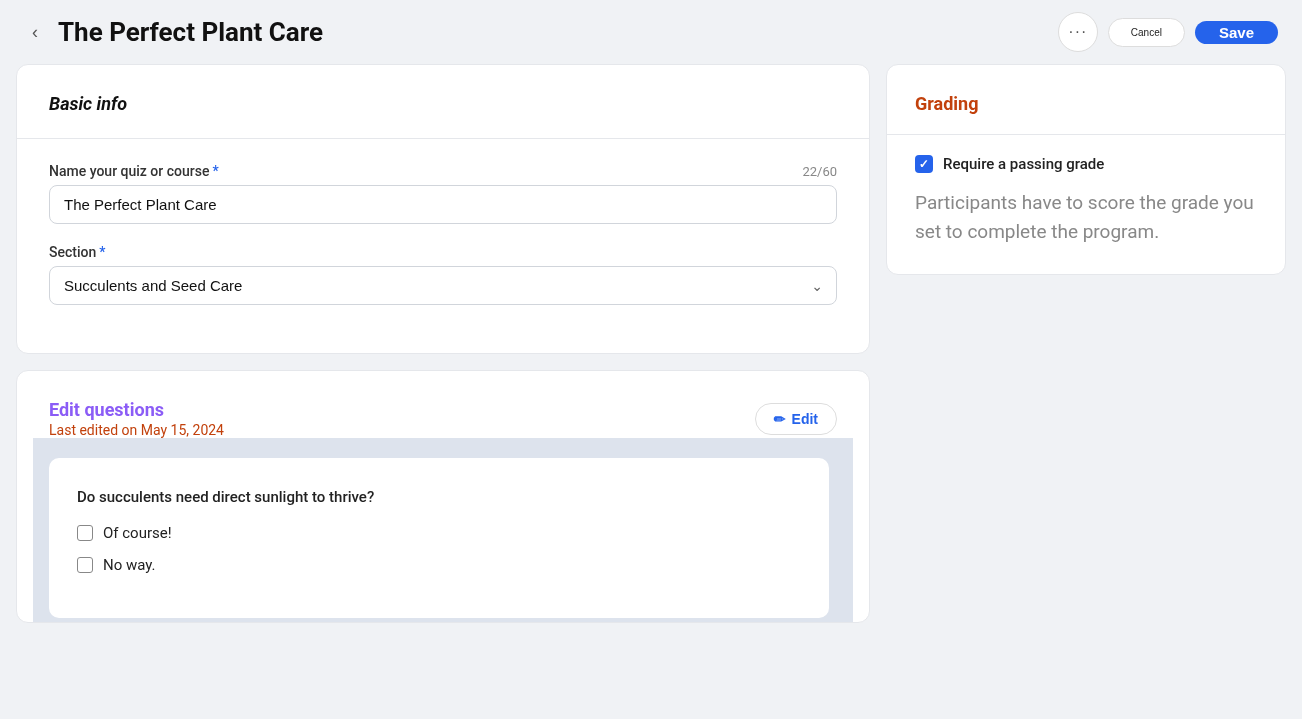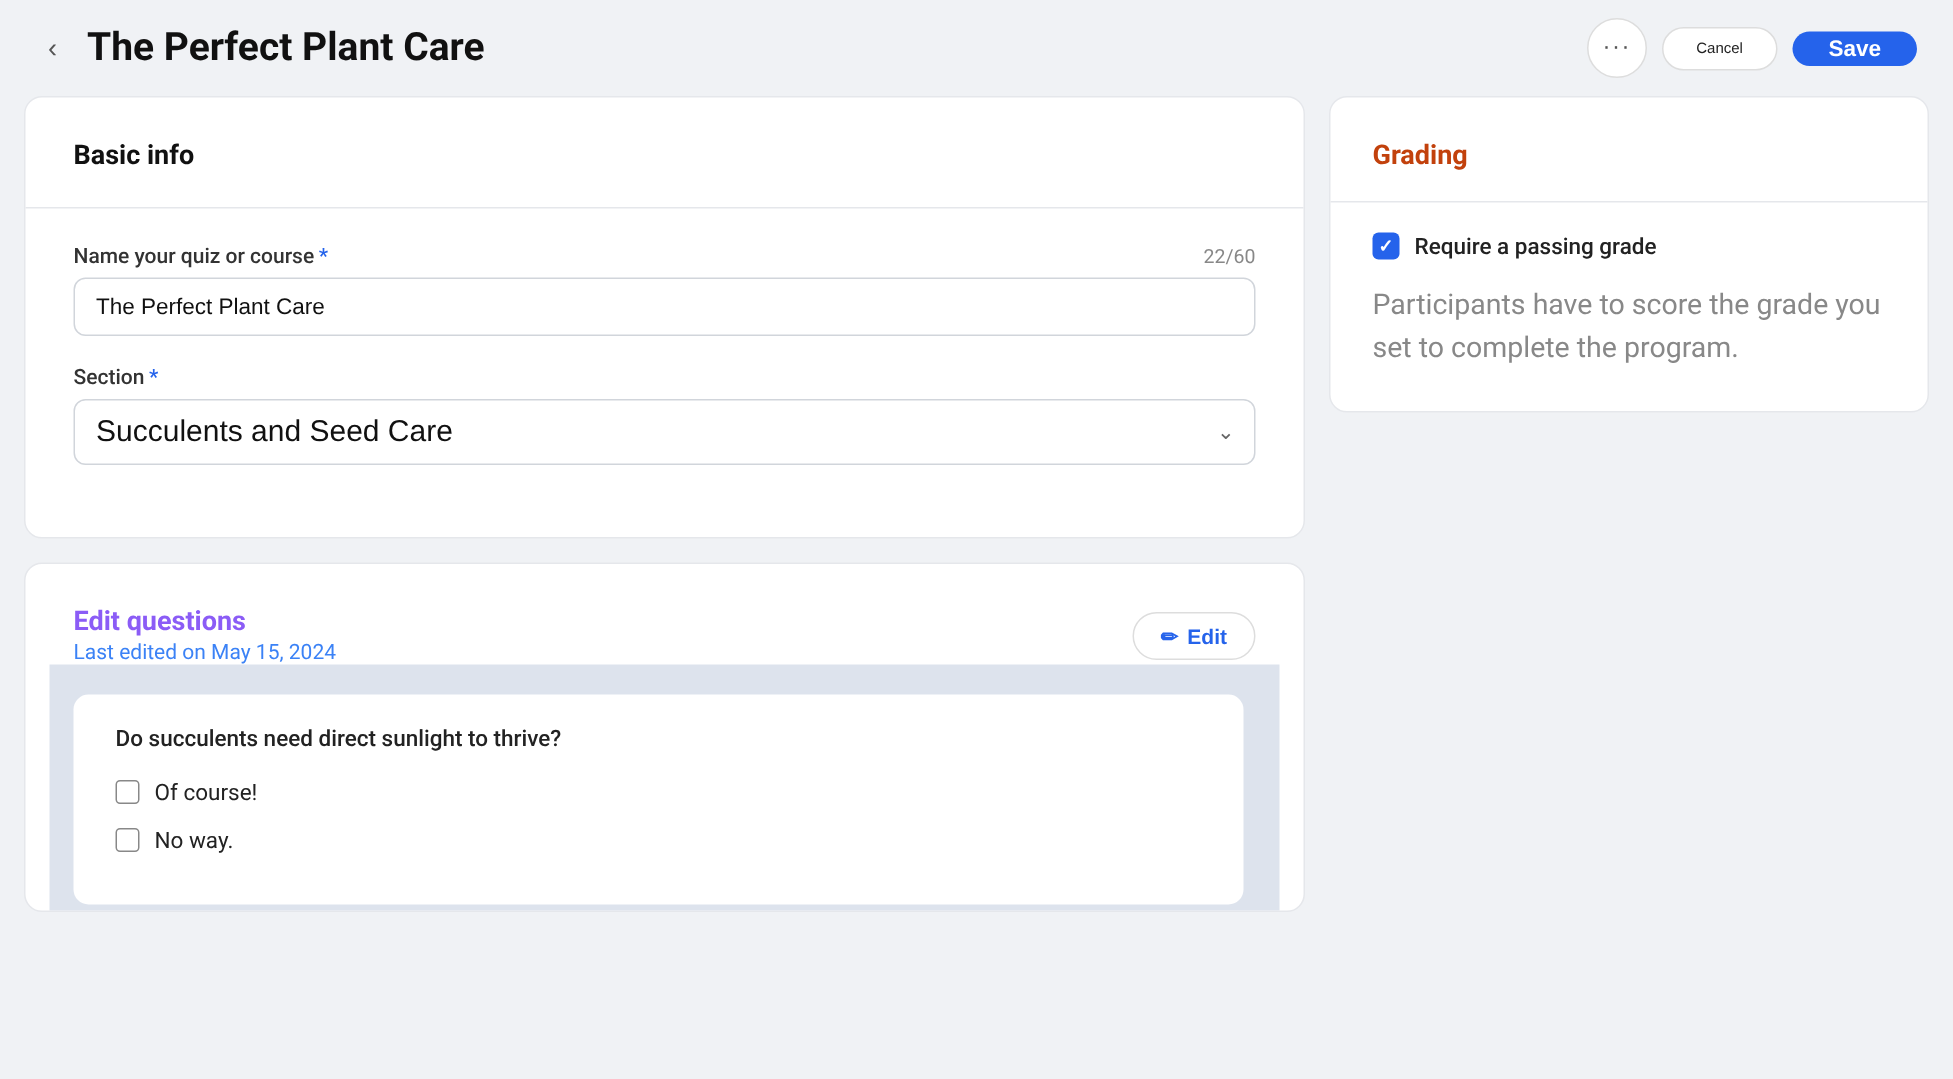--- a/index.html
+++ b/index.html
@@ -98,20 +98,21 @@
       border-radius: 12px;
       padding: 28px 32px;
       border: 1px solid #e5e7eb;
     }
 
     .card-title {
       font-size: 18px;
       font-weight: 700;
       color: #111;
       margin-bottom: 24px;
+      font-style: italic;
     }
 
     
     .form-row {
       margin-bottom: 20px;
     }
     .label-row {
       display: flex;
       justify-content: space-between;
       align-items: center;
@@ -141,21 +142,21 @@
     }
 
     .select-wrapper {
       position: relative;
     }
     .select-input {
       width: 100%;
       border: 1.5px solid #d1d5db;
       border-radius: 8px;
       padding: 10px 14px;
-      font-size: 20px;
+      font-size: 15px;
       color: #111;
       appearance: none;
       background: white;
       cursor: pointer;
       outline: none;
     }
     .select-chevron {
       position: absolute;
       right: 14px;
       top: 50%;
@@ -172,21 +173,21 @@
       justify-content: space-between;
     }
     .eq-left {}
     .eq-title {
       font-size: 18px;
       font-weight: 700;
       color: #8b5cf6;
     }
     .eq-subtitle {
       font-size: 14px;
-      color: #3b82f6;
+      color: #c2410c;
       margin-top: 2px;
     }
     .edit-btn {
       background: white;
       border: 1.5px solid #ddd;
       border-radius: 24px;
       padding: 7px 18px;
       font-size: 14px;
       font-weight: 600;
       color: #2563eb;
@@ -199,21 +200,21 @@
     
     .question-preview-area {
       background: #dde3ed;
       border-radius: 0 0 12px 12px;
       padding: 20px 16px;
       margin: 0 -16px -16px -16px;
     }
     .question-card {
       background: white;
       border-radius: 10px;
-      padding: 20px 28px;
+      padding: 30px 28px;
       max-width: 780px;
     }
     .question-text {
       font-size: 15px;
       color: #222;
       margin-bottom: 18px;
       font-weight: 500;
     }
     .option-row {
       display: flex;

